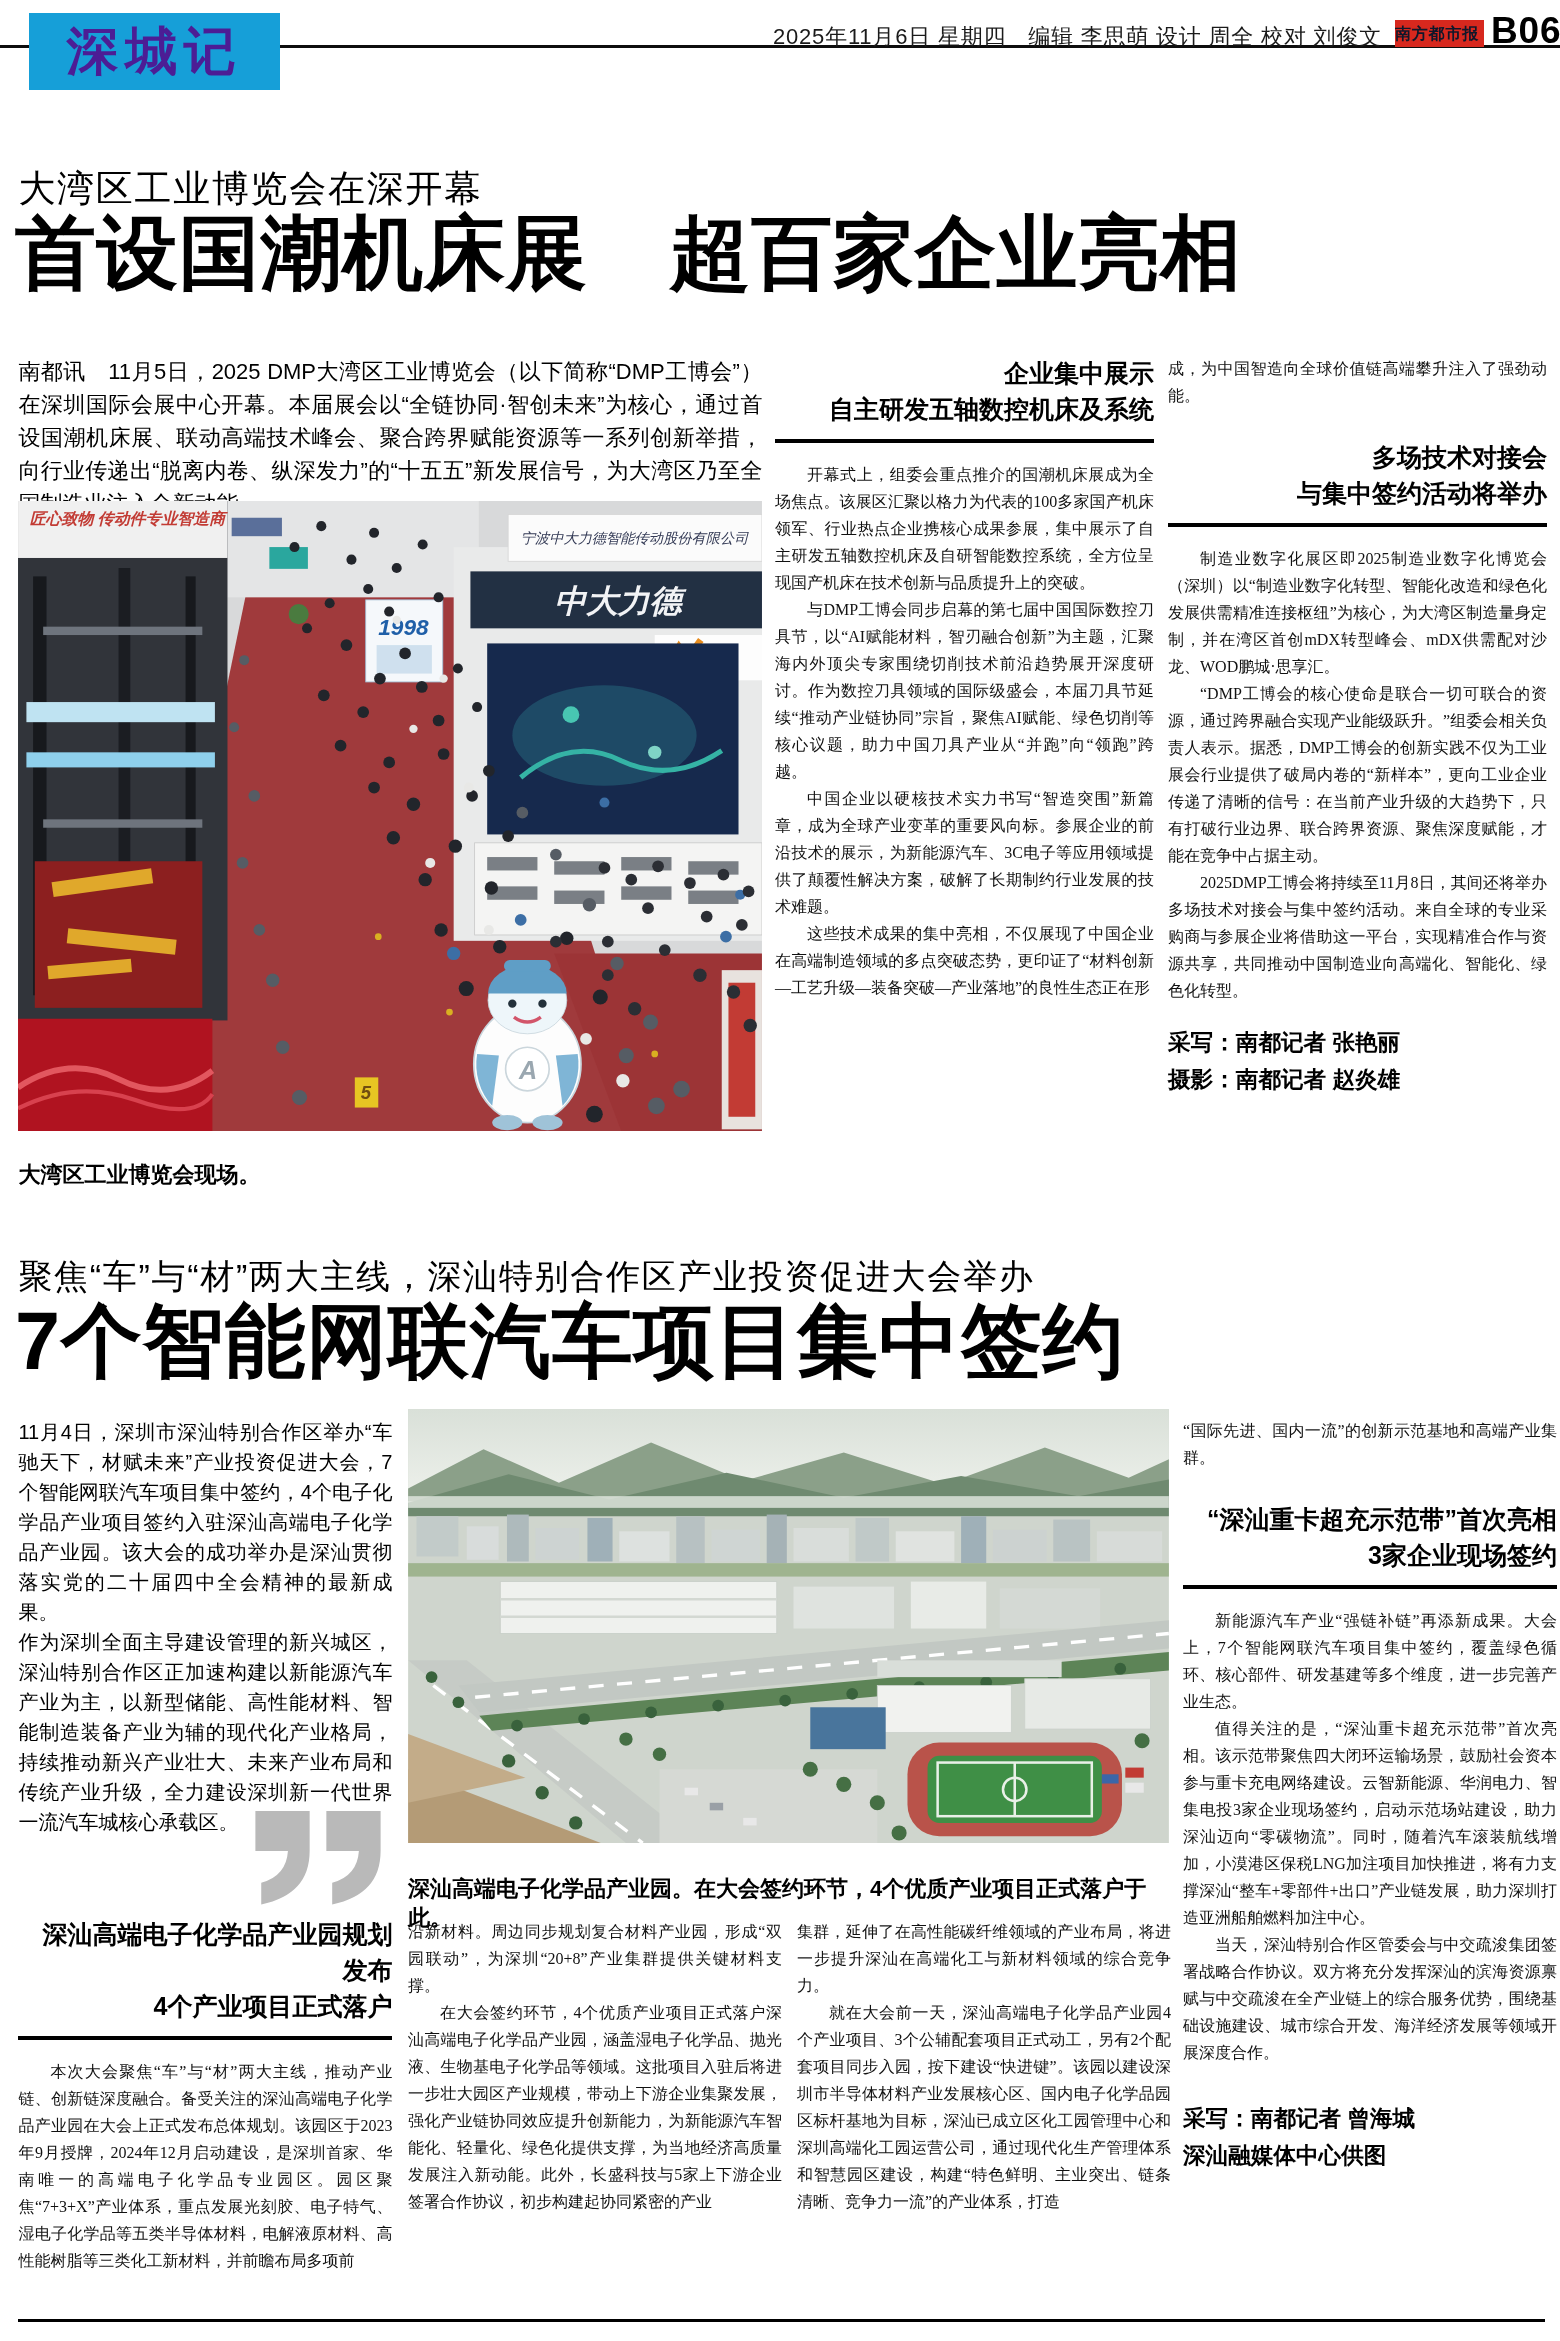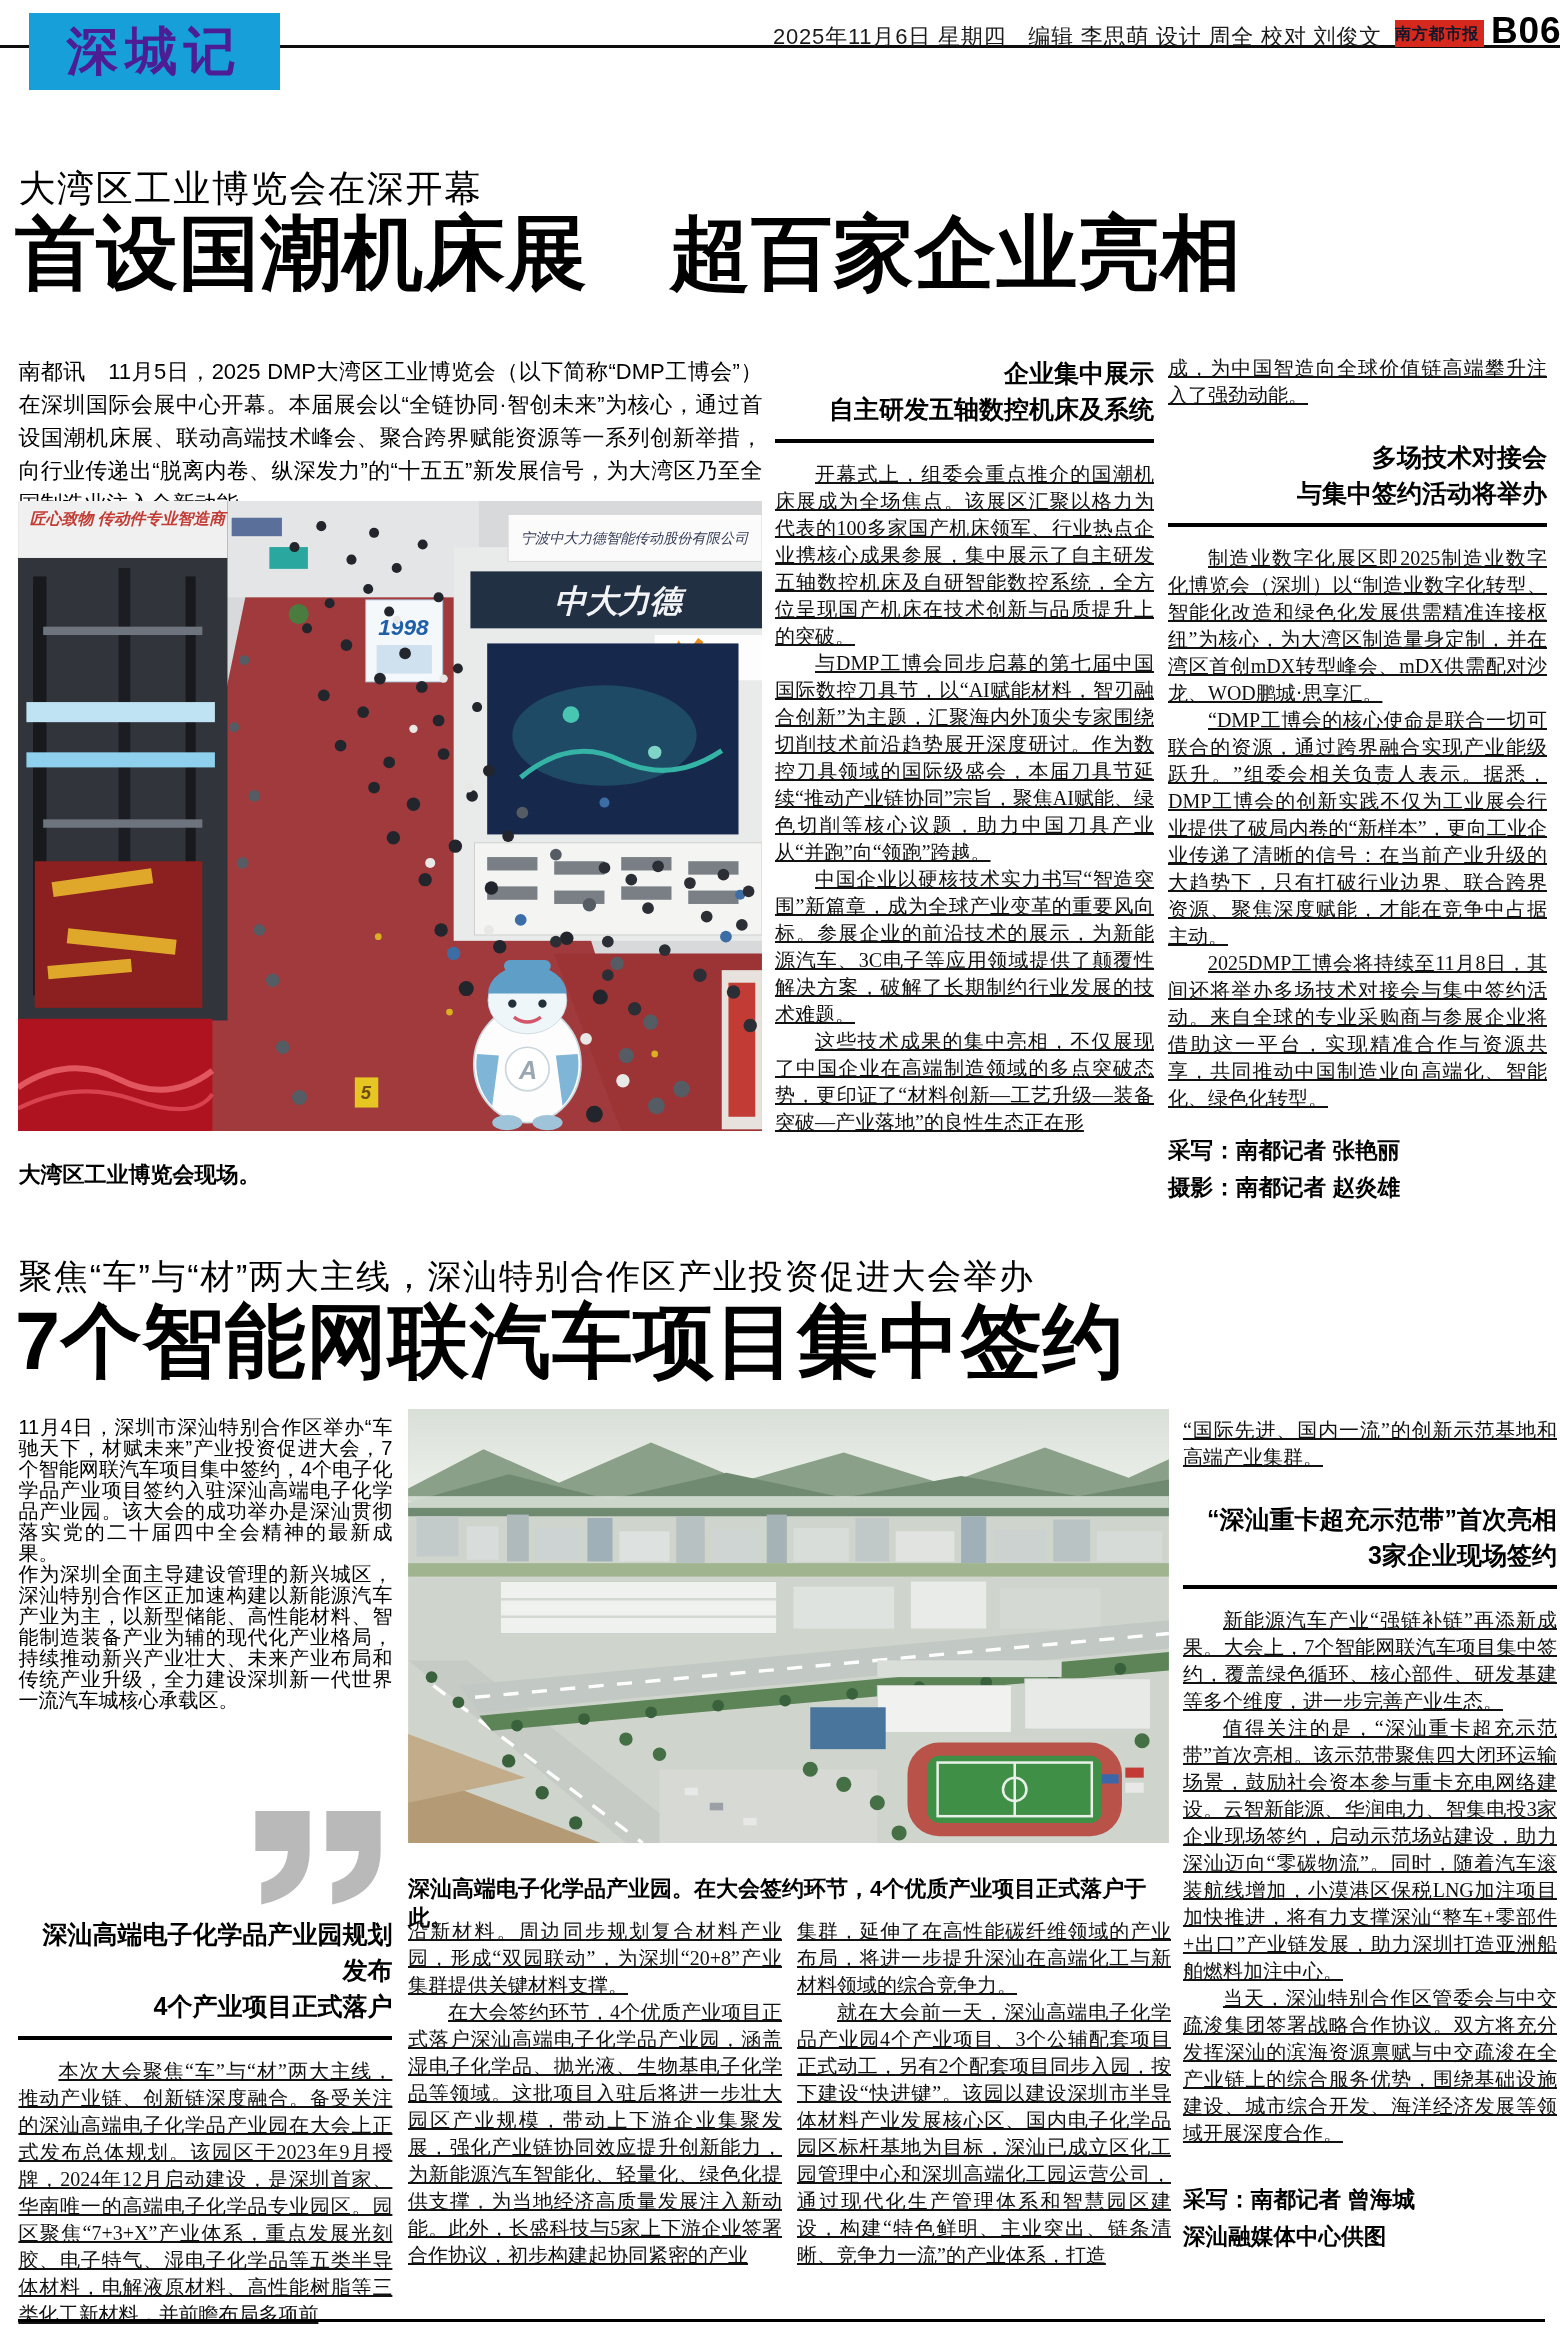--- a/index.html
+++ b/index.html
@@ -17,22 +17,22 @@
             font-size:16px;font-weight:700;text-align:left;line-height:27px;letter-spacing:0.8px;}
   .pageno{left:1491px;top:10px;font-size:37px;font-weight:800;letter-spacing:0.8px;}
 
   
   .kicker{font-size:37px;font-weight:400;letter-spacing:1.7px;white-space:nowrap;}
   .headline{margin:0;font-size:81px;font-weight:800;letter-spacing:0.8px;white-space:nowrap;line-height:1.1;}
   .lede{margin:0;font-size:22px;line-height:33px;text-align:justify;font-weight:400;}
   .col{width:379px;}
   .subhead{font-size:25px;font-weight:700;line-height:36px;text-align:right;}
   .subrule{height:4.2px;background:#000;margin-top:11.7px;}
-  p.body{margin:0;font-size:20px;line-height:27px;text-align:justify;
-         font-family:"Liberation Serif","DejaVu Serif",serif;color:#111;text-decoration:underline;}
+  p.body{margin:0;font-size:16px;line-height:27px;text-align:justify;
+         font-family:"Liberation Serif","DejaVu Serif",serif;color:#111;}
   p.indent{text-indent:2em;}
   .bodyblock{margin-top:18.4px;}
   .caption{font-size:22px;font-weight:700;line-height:28.5px;}
   .bylines{font-size:22.6px;font-weight:700;line-height:37px;}
   .mt36{margin-top:30px;}
   .mt24{margin-top:20px;}
   figure{margin:0;font-style:italic;}
   .bottom-rule{left:18.4px;top:2319px;width:1527px;height:2.5px;background:#000;}
 </style>
 </head>
@@ -270,21 +270,21 @@
     </div>
     <div class="bylines mt24">
       <div>采写：南都记者 张艳丽</div>
       <div>摄影：南都记者 赵炎雄</div>
     </div>
   </div>
 
   <div class="abs kicker" style="left:18.4px;top:1254px;font-size:34px;">聚焦“车”与“材”两大主线，深汕特别合作区产业投资促进大会举办</div>
   <h1 class="abs headline" style="left:15px;top:1297px;">7个智能网联汽车项目集中签约</h1>
 
-  <div class="abs" style="left:18.4px;top:1417px;width:374px;font-size:20px;line-height:21px;text-align:justify;">
+  <div class="abs" style="left:18.4px;top:1417px;width:374px;font-size:20px;line-height:30px;text-align:justify;">
     <p style="margin:0;">11月4日，深圳市深汕特别合作区举办“车驰天下，材赋未来”产业投资促进大会，7个智能网联汽车项目集中签约，4个电子化学品产业项目签约入驻深汕高端电子化学品产业园。该大会的成功举办是深汕贯彻落实党的二十届四中全会精神的最新成果。</p>
     <p style="margin:0;">作为深圳全面主导建设管理的新兴城区，深汕特别合作区正加速构建以新能源汽车产业为主，以新型储能、高性能材料、智能制造装备产业为辅的现代化产业格局，持续推动新兴产业壮大、未来产业布局和传统产业升级，全力建设深圳新一代世界一流汽车城核心承载区。</p>
   </div>
 
   <div class="abs" style="left:251px;top:1811px;">
     <svg width="134" height="96" viewBox="0 0 160 115">
       <g fill="#b9b9b9">
         <path d="M5 0 H70 V48 Q70 100 12 112 L12 86 Q42 78 44 48 H5 Z"></path>
         <path d="M90 0 H155 V48 Q155 100 97 112 L97 86 Q127 78 129 48 H90 Z"></path>
       </g>

